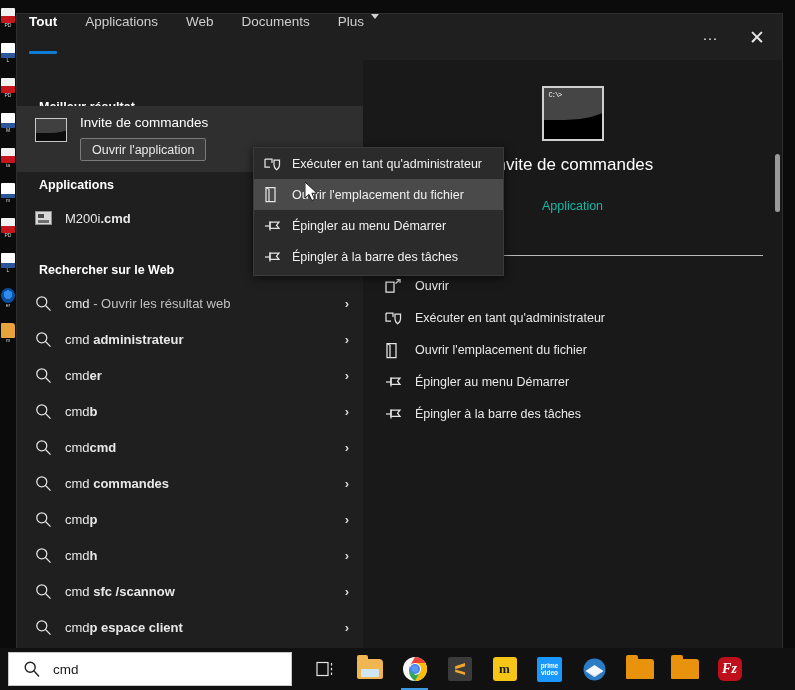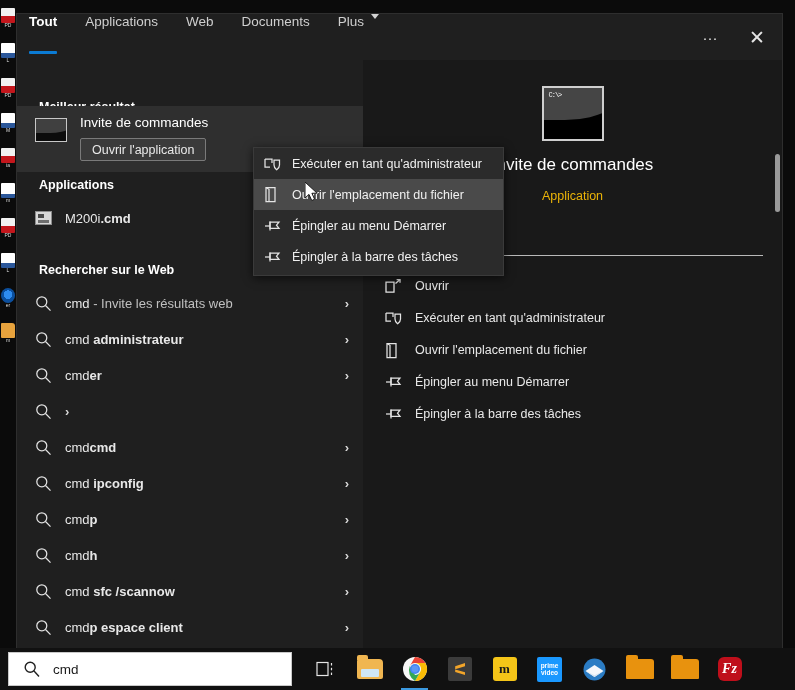--- a/index.html
+++ b/index.html
@@ -177,21 +177,21 @@
     content: ""; position: absolute; left: -14px; top: -26px;
     width: 100px; height: 58px; background: #4c4c4c;
     border-radius: 0 0 65% 0; opacity: .9;
   }
   .cmd-ico-lg .prompt {
     position: absolute; left: 5px; top: 3px;
     font-family: "Liberation Mono", monospace; font-size: 7px; color: #ffffff;
     z-index: 2; letter-spacing: -1px;
   }
   .prev-title { margin-top: 14px; font-size: 17px; color: #ffffff; }
-  .prev-sub   { margin-top: 14px; font-size: 12.5px; color: #eab308; }
+  .prev-sub   { margin-top: 24px; font-size: 12.5px; color: #14b8a6; }
   .prev-div {
     position: absolute; left: 22px; top: 195px;
     width: 378px; height: 1px; background: #b9b9b9;
   }
   .acts { position: absolute; left: 0; top: 210px; width: 419px; }
   .act {
     height: 32px; display: flex; align-items: center;
     padding-left: 52px;
     font-size: 12.5px; color: #e8e8e8; cursor: default;
   }
@@ -405,21 +405,21 @@
           <span class="lbl">M200i<b>.cmd</b></span>
         </div>
         <div class="sec-head" style="margin-top: 23px; margin-bottom: 4px;">Rechercher sur le Web</div>
         <div class="row">
           <span class="ic">
             <svg viewBox="0 0 17 17" width="17" height="17">
               <circle cx="6.8" cy="6.8" r="5" class="ico-stroke"></circle>
               <line x1="10.5" y1="10.5" x2="15.5" y2="15.6" class="ico-stroke"></line>
             </svg>
           </span>
-          <span class="lbl">cmd<span class="dim"> - Invite les résultats web</span></span>
+          <span class="lbl">cmd<span class="dim"> - Ouvrir les résultat web</span></span>
           <span class="chev">›</span>
         </div>
         <div class="row">
           <span class="ic">
             <svg viewBox="0 0 17 17" width="17" height="17">
               <circle cx="6.8" cy="6.8" r="5" class="ico-stroke"></circle>
               <line x1="10.5" y1="10.5" x2="15.5" y2="15.6" class="ico-stroke"></line>
             </svg>
           </span>
           <span class="lbl">cmd <b>administrateur</b></span>
@@ -435,40 +435,41 @@
           <span class="lbl">cmd<b>er</b></span>
           <span class="chev">›</span>
         </div>
         <div class="row">
           <span class="ic">
             <svg viewBox="0 0 17 17" width="17" height="17">
               <circle cx="6.8" cy="6.8" r="5" class="ico-stroke"></circle>
               <line x1="10.5" y1="10.5" x2="15.5" y2="15.6" class="ico-stroke"></line>
             </svg>
           </span>
+          <span class="lbl">cmd<b>b</b></span>
           <span class="chev">›</span>
         </div>
         <div class="row">
           <span class="ic">
             <svg viewBox="0 0 17 17" width="17" height="17">
               <circle cx="6.8" cy="6.8" r="5" class="ico-stroke"></circle>
               <line x1="10.5" y1="10.5" x2="15.5" y2="15.6" class="ico-stroke"></line>
             </svg>
           </span>
           <span class="lbl">cmd<b>cmd</b></span>
           <span class="chev">›</span>
         </div>
         <div class="row">
           <span class="ic">
             <svg viewBox="0 0 17 17" width="17" height="17">
               <circle cx="6.8" cy="6.8" r="5" class="ico-stroke"></circle>
               <line x1="10.5" y1="10.5" x2="15.5" y2="15.6" class="ico-stroke"></line>
             </svg>
           </span>
-          <span class="lbl">cmd <b>ipconfig</b></span>
+          <span class="lbl">cmd <b>commandes</b></span>
           <span class="chev">›</span>
         </div>
         <div class="row">
           <span class="ic">
             <svg viewBox="0 0 17 17" width="17" height="17">
               <circle cx="6.8" cy="6.8" r="5" class="ico-stroke"></circle>
               <line x1="10.5" y1="10.5" x2="15.5" y2="15.6" class="ico-stroke"></line>
             </svg>
           </span>
           <span class="lbl">cmd<b>p</b></span>

